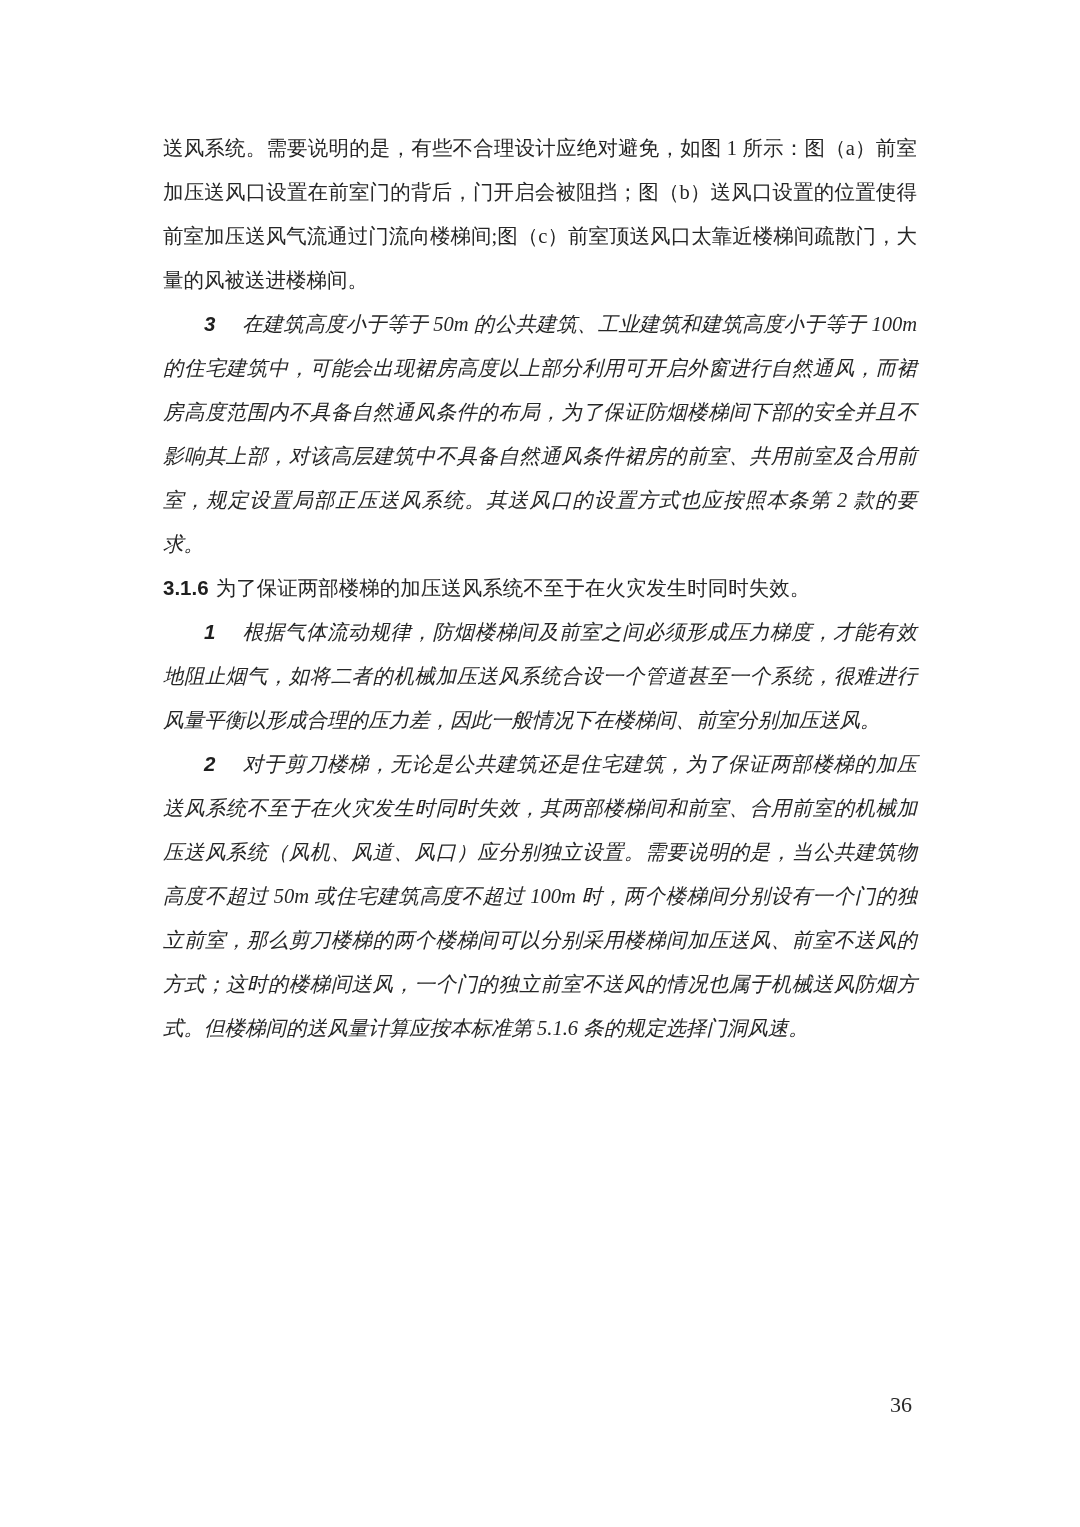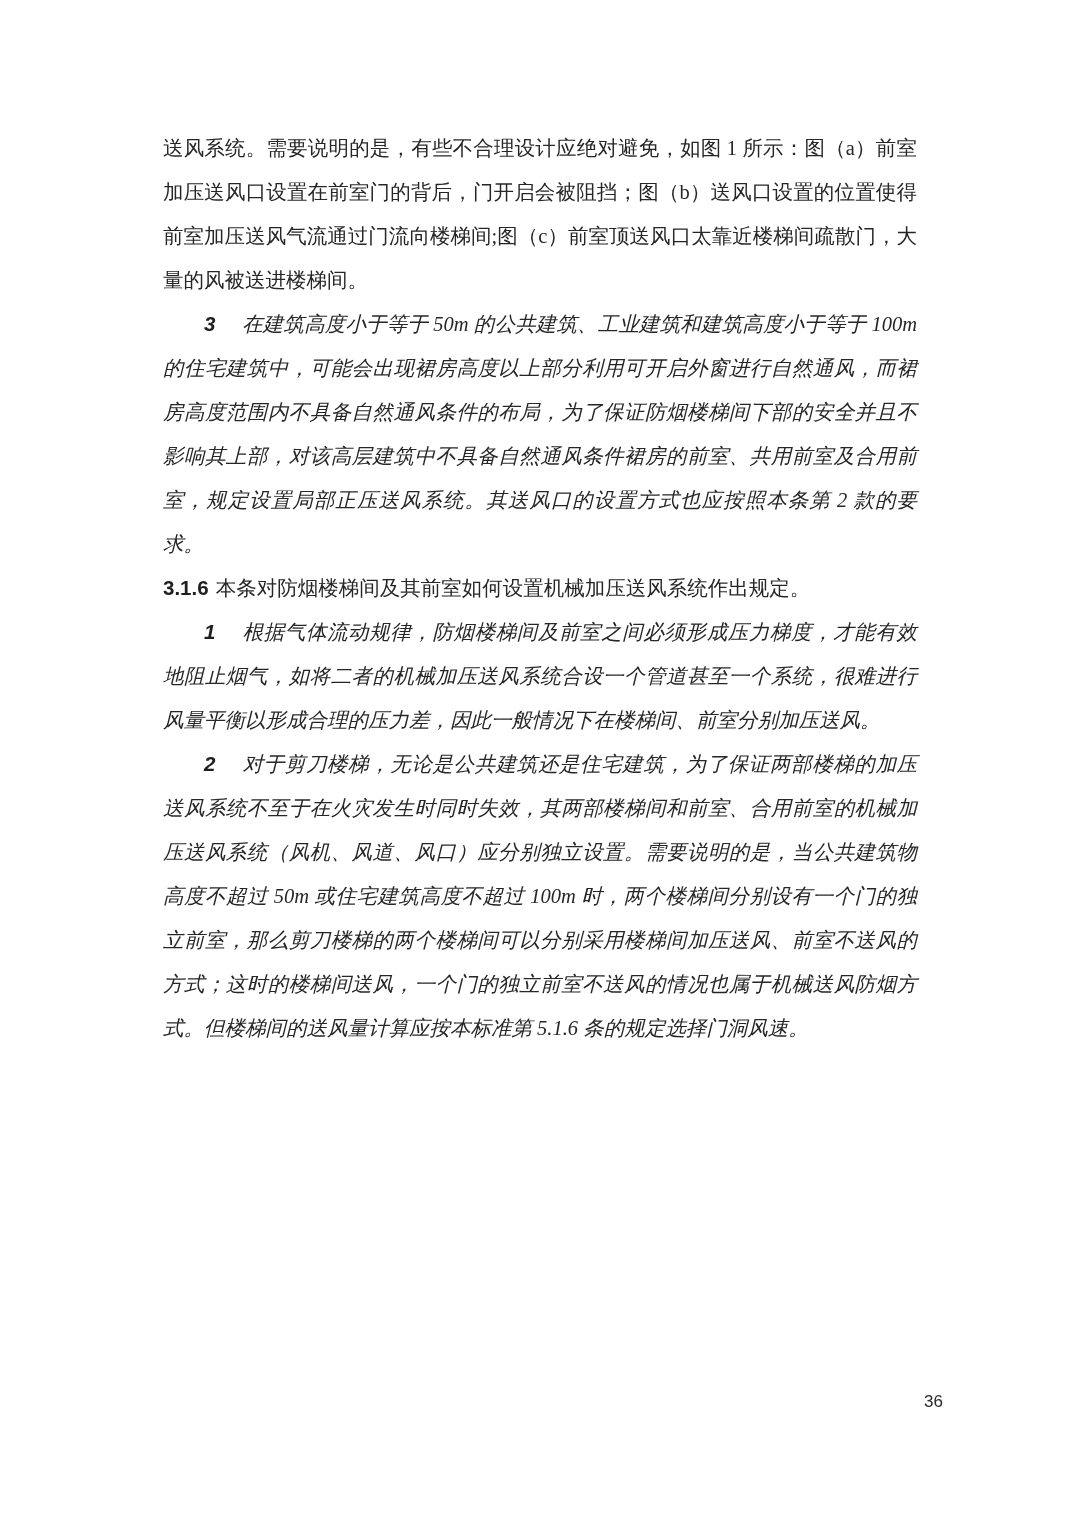--- a/index.html
+++ b/index.html
@@ -30,38 +30,38 @@
   .para.indent { text-indent: 2em; font-style: italic; }
   .num {
     font-family: "Liberation Sans", "DejaVu Sans", sans-serif;
     font-weight: bold;
     color: #1f1f1f;
   }
   .num.item { margin-right: 1.3em; }
   .num.clause { margin-right: 0.35em; }
   .page-number {
     position: absolute;
-    left: 924px;
+    left: 890px;
     top: 1392px;
-    font-size: 17px;
+    font-size: 22px;
     color: #2a2a2a;
-    font-family: Liberation Sans, sans-serif;
+    font-family: Liberation Serif, serif;
   }
 </style>
 </head>
 <body>
 
 <div class="page">
   <div class="content">
 
     <p class="para"><span>送风系统。需要说明的是，有些不合理设计应绝对避免，如图 1 所示：图（a）前室加压送风口设置在前室门的背后，门开启会被阻挡；图（b）送风口设置的位置使得前室加压送风气流通过门流向楼梯间;图（c）前室顶送风口太靠近楼梯间疏散门，大量的风被送进楼梯间。</span></p>
 
     <p class="para indent"><span class="num item">3</span><span>在建筑高度小于等于 50m 的公共建筑、工业建筑和建筑高度小于等于 100m 的住宅建筑中，可能会出现裙房高度以上部分利用可开启外窗进行自然通风，而裙房高度范围内不具备自然通风条件的布局，为了保证防烟楼梯间下部的安全并且不影响其上部，对该高层建筑中不具备自然通风条件裙房的前室、共用前室及合用前室，规定设置局部正压送风系统。其送风口的设置方式也应按照本条第 2 款的要求。</span></p>
 
-    <p class="para"><span class="num clause">3.1.6</span><span>本条对防烟楼梯间及其前室如何设置机械加压送风系统作出规定。</span></p>
+    <p class="para"><span class="num clause">3.1.6</span><span>为了保证两部楼梯的加压送风系统不至于在火灾发生时同时失效。</span></p>
 
     <p class="para indent"><span class="num item">1</span><span>根据气体流动规律，防烟楼梯间及前室之间必须形成压力梯度，才能有效地阻止烟气，如将二者的机械加压送风系统合设一个管道甚至一个系统，很难进行风量平衡以形成合理的压力差，因此一般情况下在楼梯间、前室分别加压送风。</span></p>
 
     <p class="para indent"><span class="num item">2</span><span>对于剪刀楼梯，无论是公共建筑还是住宅建筑，为了保证两部楼梯的加压送风系统不至于在火灾发生时同时失效，其两部楼梯间和前室、合用前室的机械加压送风系统（风机、风道、风口）应分别独立设置。需要说明的是，当公共建筑物高度不超过 50m 或住宅建筑高度不超过 100m 时，两个楼梯间分别设有一个门的独立前室，那么剪刀楼梯的两个楼梯间可以分别采用楼梯间加压送风、前室不送风的方式；这时的楼梯间送风，一个门的独立前室不送风的情况也属于机械送风防烟方式。但楼梯间的送风量计算应按本标准第 5.1.6 条的规定选择门洞风速。</span></p>
 
   </div>
 
   <div class="page-number">36</div>
 </div>
 

